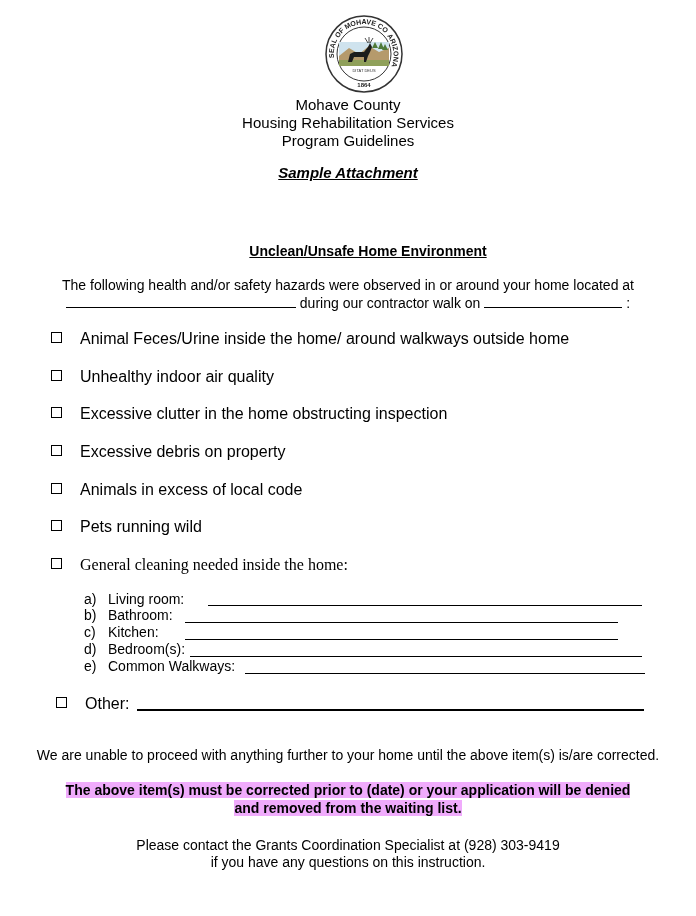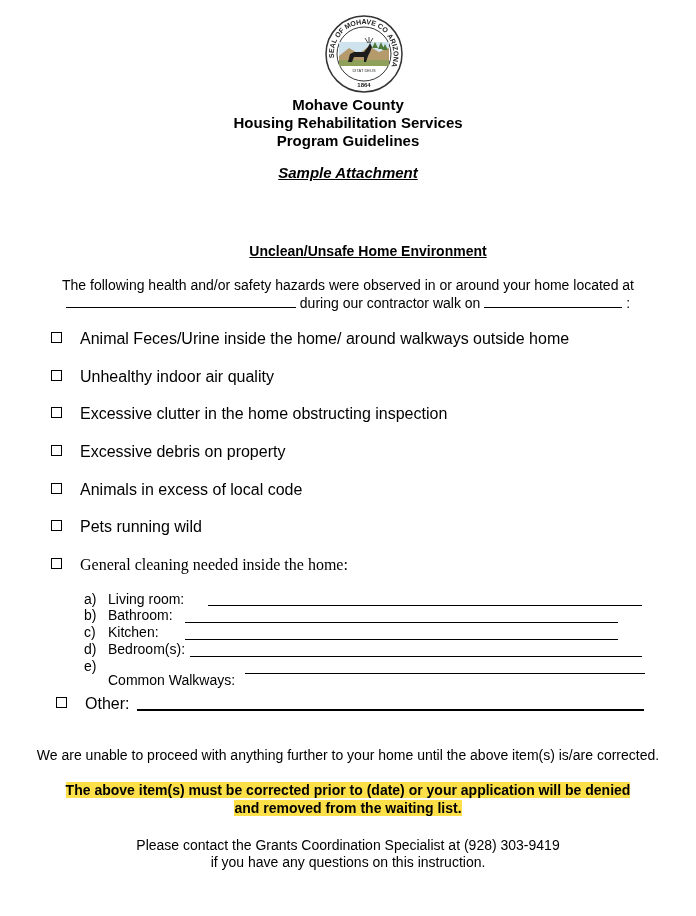--- a/index.html
+++ b/index.html
@@ -1,29 +1,29 @@
 <!DOCTYPE html>
 <html><head>
 <meta charset="utf-8">
 <style>
   html,body{margin:0;padding:0;background:#fff;}
   body{width:696px;height:916px;position:relative;font-family:"Liberation Sans",sans-serif;color:#000;overflow:hidden;}
   .abs{position:absolute;}
   .center{left:0;width:696px;text-align:center;}
   .seal{left:324px;top:14px;width:80px;height:80px;}
-  .h1{font-weight:bold;font-size:15px;line-height:18px;text-align:center;}
+  .h1{font-weight:normal;font-size:15px;line-height:18px;text-align:center;}
   .sample{font-weight:bold;font-style:italic;text-decoration:underline;font-size:15px;}
   .subtitle{font-weight:bold;text-decoration:underline;font-size:14px;}
   .p{font-size:14px;line-height:17px;}
   .blank{display:inline-block;border-bottom:1px solid #000;height:13px;vertical-align:baseline;}
   .cb{width:11px;height:11px;border:1px solid #000;box-sizing:border-box;}
   .item{font-size:16px;}
   .sub{font-size:14px;line-height:16.5px;}
   .line{border-bottom:1px solid #000;height:0;}
-  .hl{background:#fde047;font-weight:bold;font-size:14px;}
+  .hl{background:#f0abfc;font-weight:bold;font-size:14px;}
 </style>
 </head>
 <body>
 
 <svg class="abs seal" viewBox="0 0 80 80">
   <circle cx="40" cy="40" r="38" fill="#fff" stroke="#333" stroke-width="1.5"></circle>
   <circle cx="40" cy="40" r="27" fill="#fff" stroke="#333" stroke-width="1"></circle>
   <defs>
     <path id="arcTop" d="M 10 44 A 30 30 0 0 1 62 20"></path>
     <path id="arcRight" d="M 63 22 A 30 30 0 0 1 56 66"></path>
@@ -97,21 +97,21 @@
 
   <div class="abs sub" style="left:84px;top:624px;">c)</div>
   <div class="abs sub" style="left:108px;top:624px;">Kitchen:</div>
   <div class="abs line" style="left:185px;width:433px;top:639px;"></div>
 
   <div class="abs sub" style="left:84px;top:641px;">d)</div>
   <div class="abs sub" style="left:108px;top:641px;">Bedroom(s):</div>
   <div class="abs line" style="left:190px;width:452px;top:656px;"></div>
 
   <div class="abs sub" style="left:84px;top:658px;">e)</div>
-  <div class="abs sub" style="left:108px;top:672px;">Common Walkways:</div>
+  <div class="abs sub" style="left:108px;top:658px;">Common Walkways:</div>
   <div class="abs line" style="left:245px;width:400px;top:673px;"></div>
 </div>
 
 <div class="abs cb" style="left:56px;top:697px;"></div>
 <div class="abs item" style="left:85px;top:695px;">Other:</div>
 <div class="abs" style="left:137px;width:507px;top:709px;border-bottom:2px solid #000;"></div>
 
 <div class="abs center p" style="top:747px;">We are unable to proceed with anything further to your home until the above item(s) is/are corrected.</div>
 
 <div class="abs center" style="top:781px;line-height:17px;">

